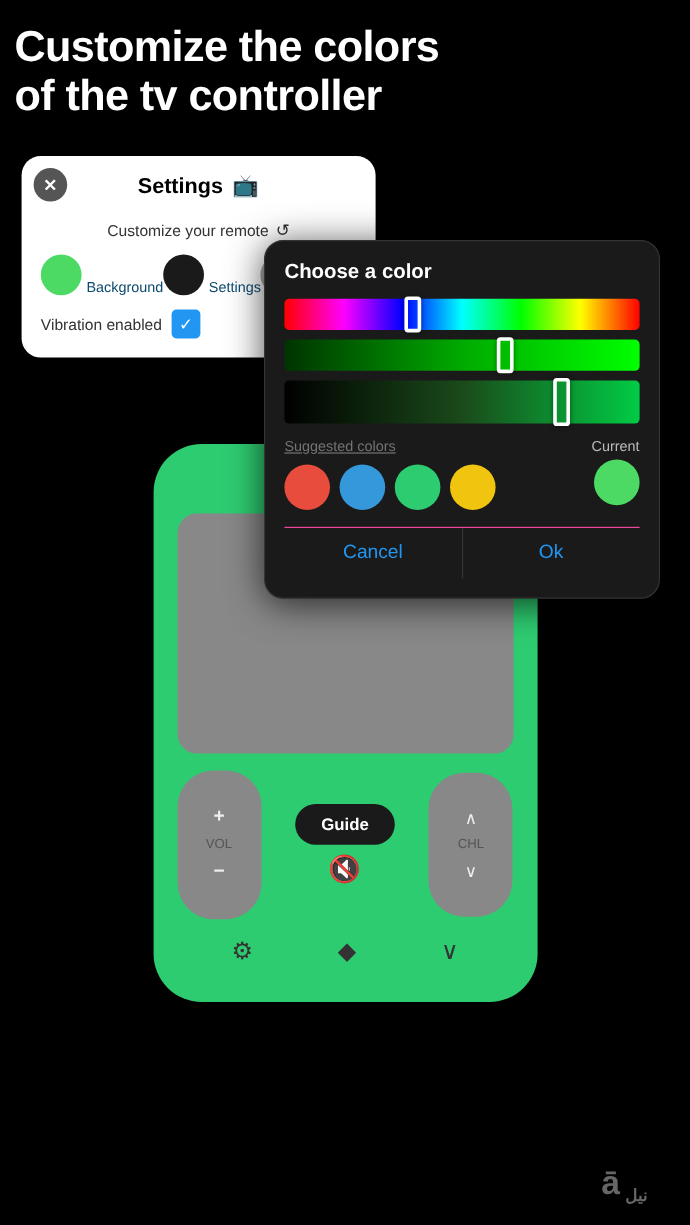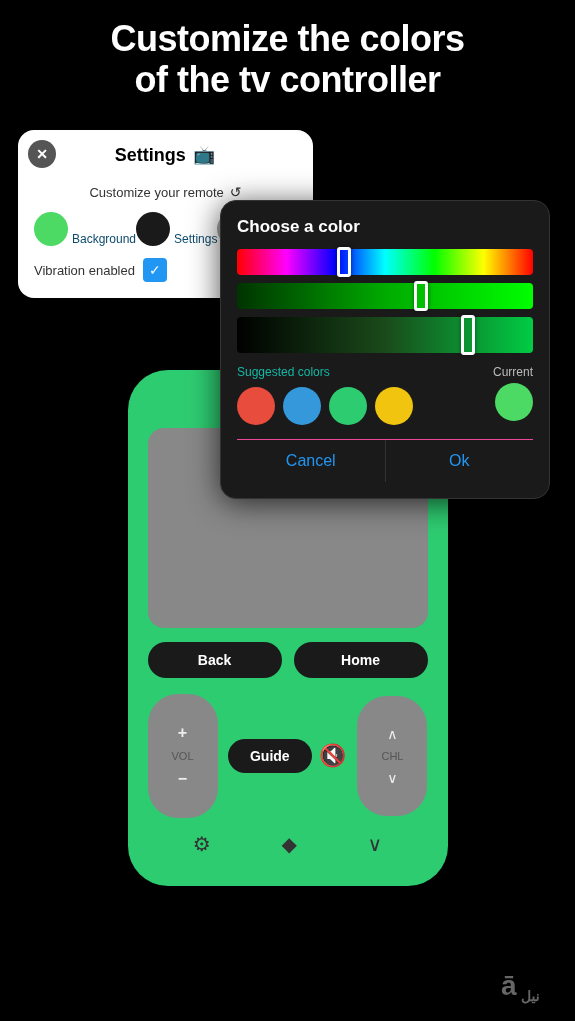--- a/index.html
+++ b/index.html
@@ -7,21 +7,21 @@
       width: 575px;
       height: 1021px;
       background: #000;
       font-family: -apple-system, BlinkMacSystemFont, 'Helvetica Neue', Arial, sans-serif;
       overflow: hidden;
       position: relative;
     }
 
     
     .header {
-      text-align: center;
+      text-align: left;
       padding: 18px 12px 14px;
       color: #fff;
       font-size: 36px;
       font-weight: 800;
       line-height: 1.15;
       letter-spacing: -0.5px;
     }
 
     
     .settings-card {
@@ -170,22 +170,23 @@
     .bw-slider-track {
       width: 100%;
       height: 36px;
       border-radius: 4px;
       background: linear-gradient(to right, #000000, #1a4a1a, #00cc44);
       position: relative;
       margin-bottom: 12px;
     }
     .suggested-label {
       font-size: 12px;
-      color: #14b8a6;
+      color: #737373;
       margin-bottom: 8px;
+      text-decoration: underline;
     }
     .suggested-colors {
       display: flex;
       gap: 8px;
     }
     .sug-circle {
       width: 38px;
       height: 38px;
       border-radius: 50%;
       cursor: pointer;
@@ -297,21 +298,21 @@
       color: #555;
       font-weight: 500;
     }
     .side-btn-plus, .side-btn-minus {
       color: #eee;
       font-size: 16px;
       font-weight: 700;
     }
     .center-col {
       display: flex;
-      flex-direction: row;
+      flex-direction: column;
       align-items: center;
       gap: 8px;
     }
     .guide-pill {
       background: #1a1a1a;
       color: #fff;
       border-radius: 24px;
       padding: 9px 22px;
       font-size: 14px;
       font-weight: 600;
@@ -426,24 +427,20 @@
     <div class="dialog-btn-divider"></div>
     <button class="dialog-btn">Ok</button>
   </div>
 </div>
 
 <div class="remote-container">
   <div class="source-btn">
     <div class="source-pill">Source</div>
   </div>
   <div class="touchpad-area"></div>
-  <div class="nav-buttons">
-    <div class="nav-pill">Back</div>
-    <div class="nav-pill">Home</div>
-  </div>
   <div class="bottom-controls">
     <div class="side-btn">
       <span class="side-btn-plus">+</span>
       <span class="side-btn-text">VOL</span>
       <span class="side-btn-minus">−</span>
     </div>
     <div class="center-col">
       <div class="guide-pill">Guide</div>
       <span class="mute-icon">🔇</span>
     </div>

